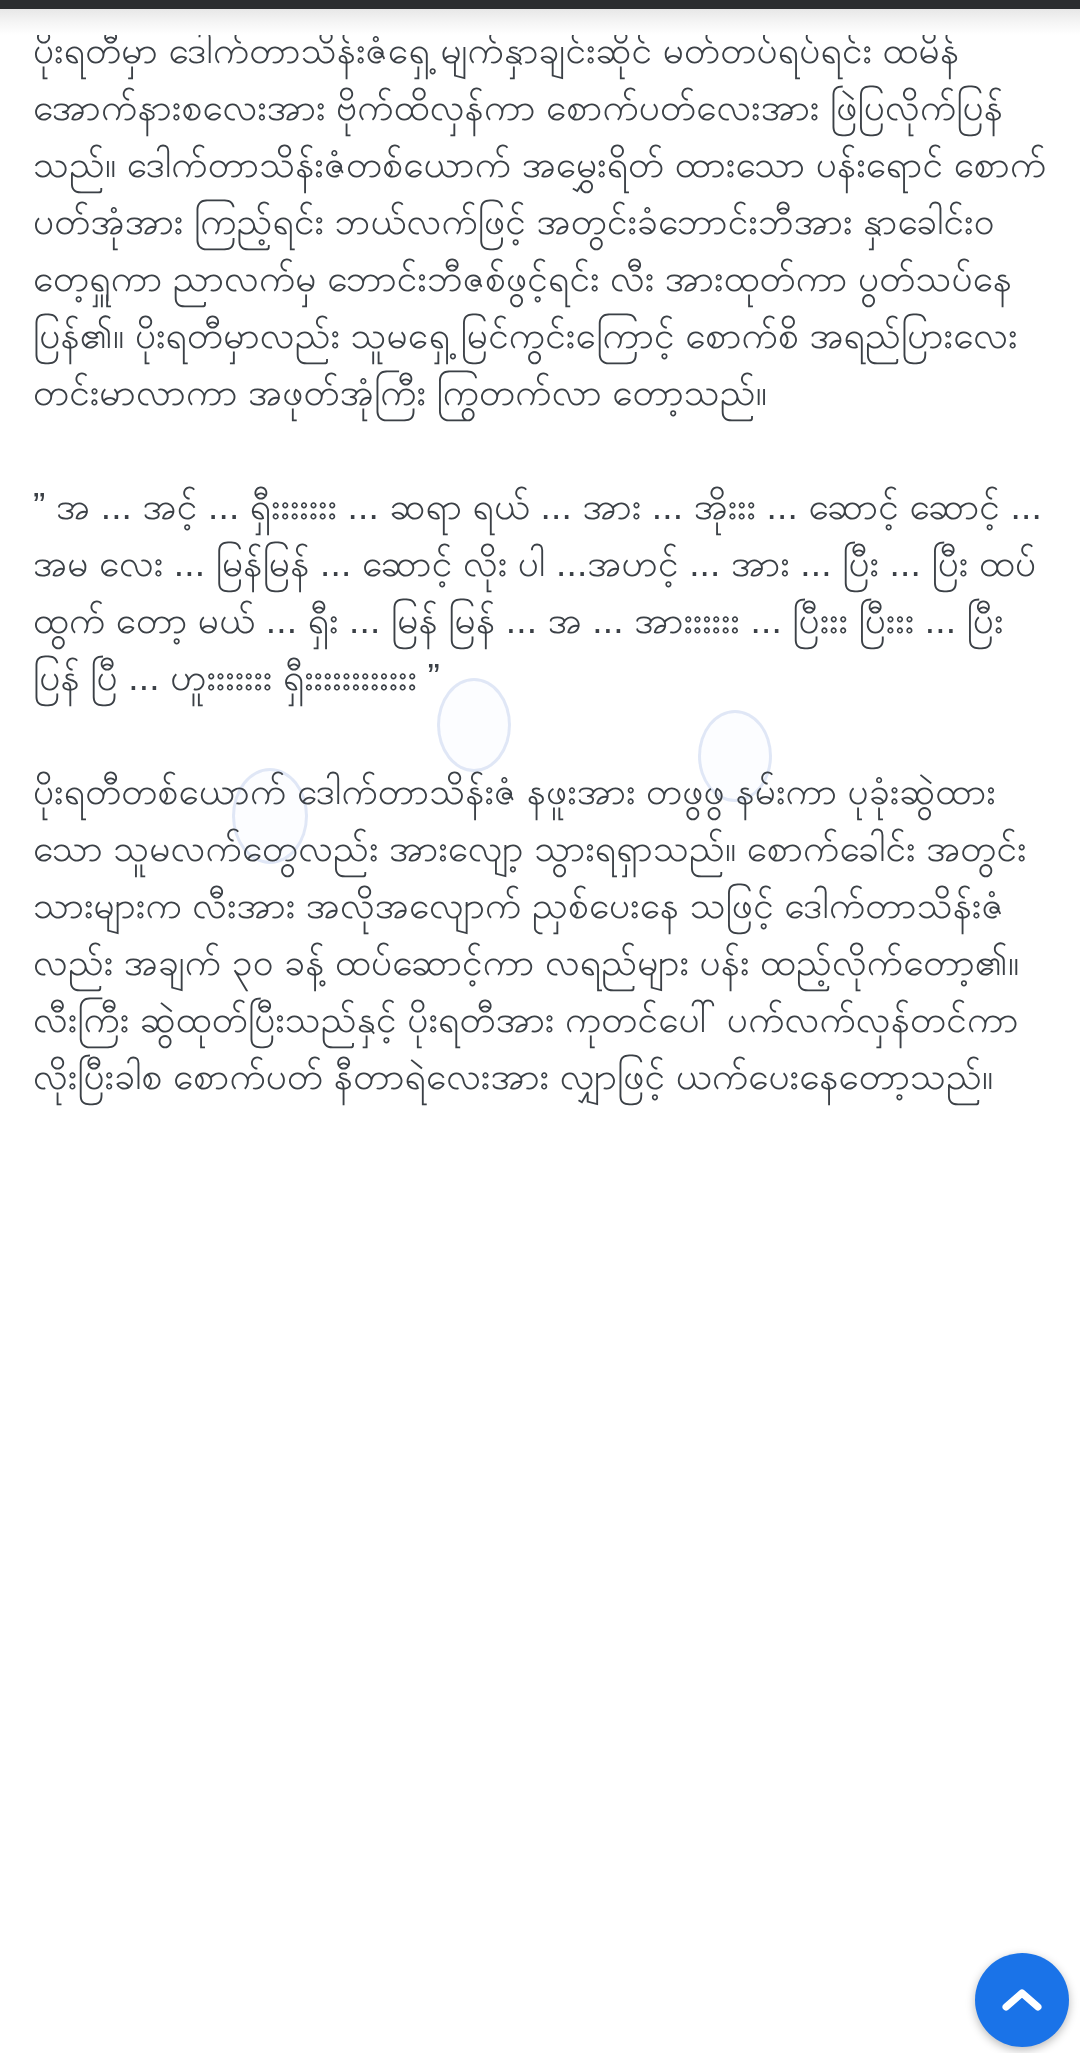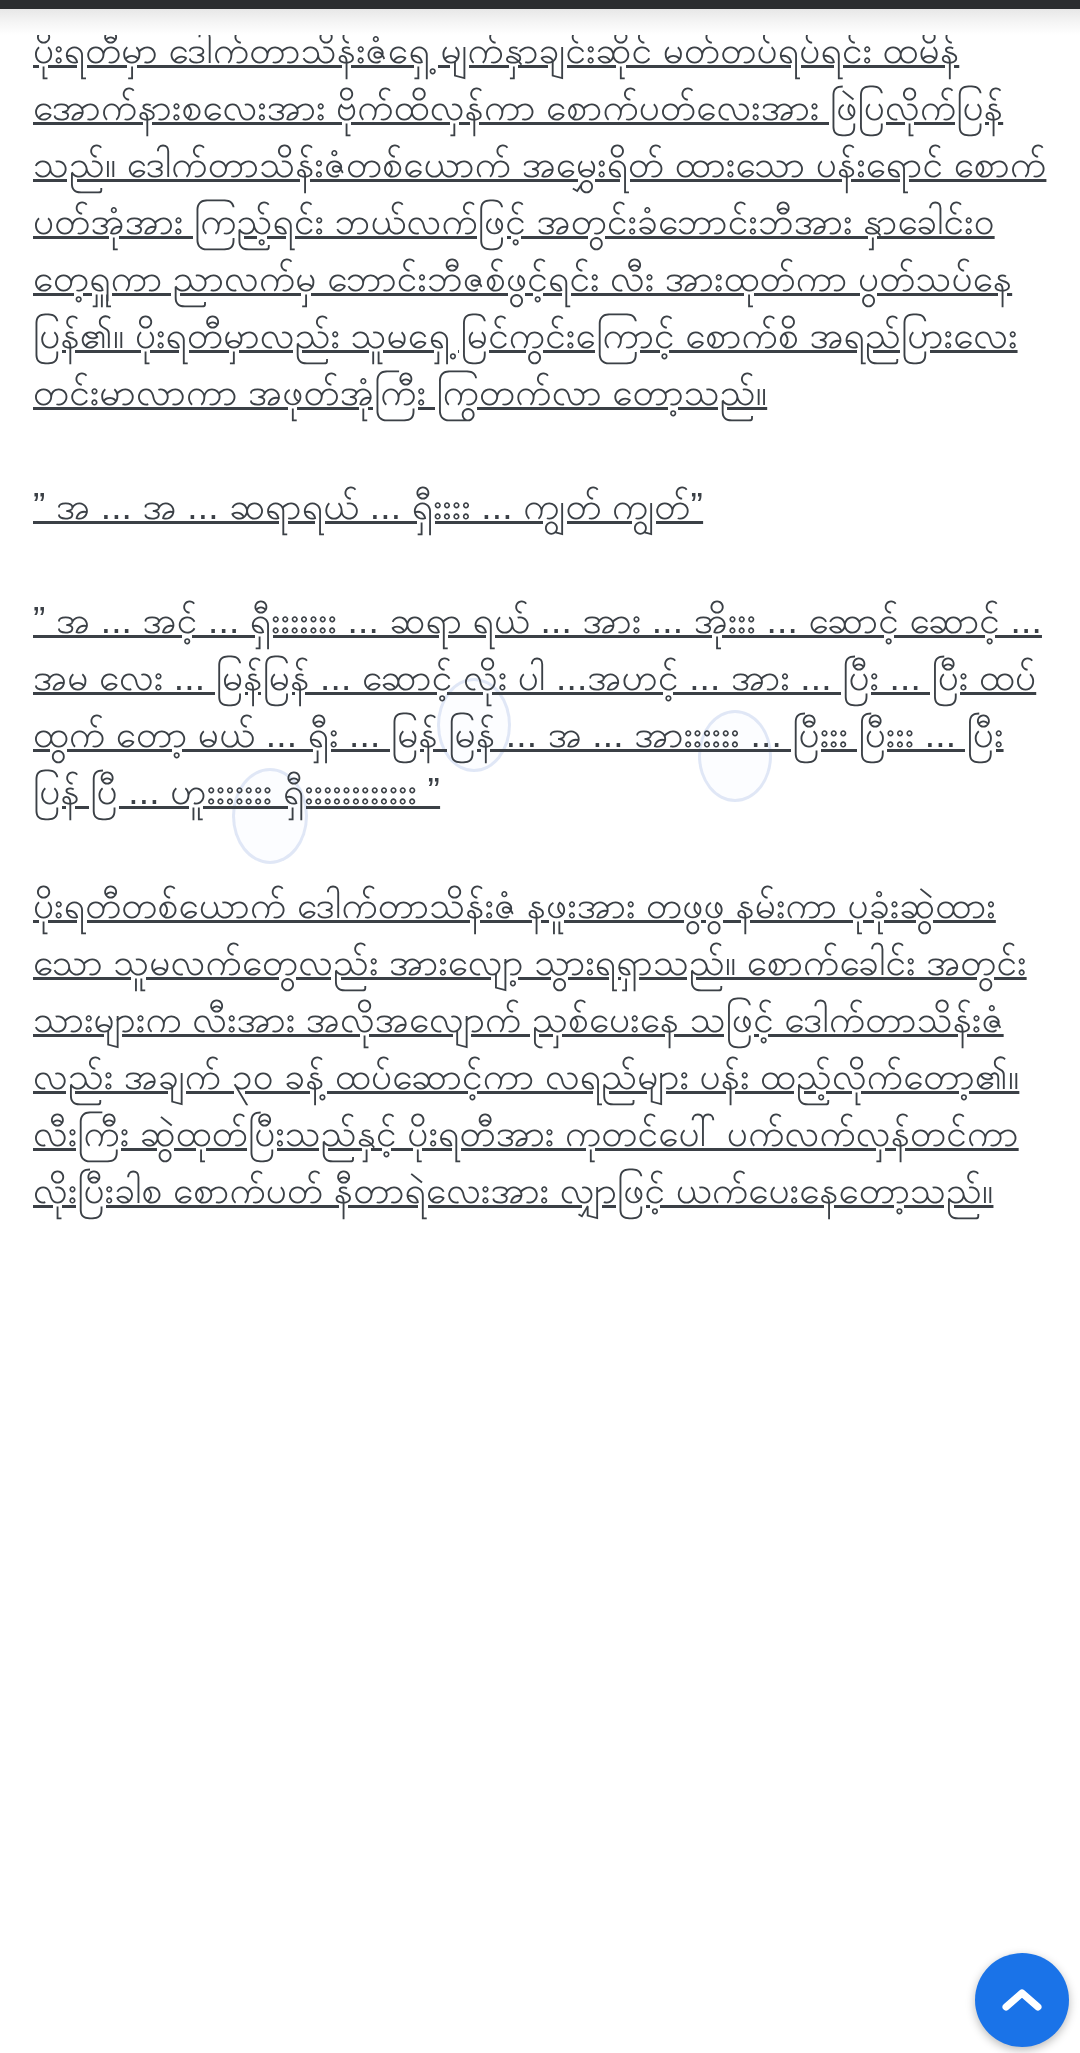--- a/index.html
+++ b/index.html
@@ -36,21 +36,20 @@
     width: 1014px;
     font-size: 37px;
     line-height: 57px;
     letter-spacing: 0.2px;
     text-align: left;
     word-break: normal;
     z-index: 1;
   }
   .article p {
     margin: 0 0 57px 0;
-    text-decoration: underline;
   }
   .bubble {
     position: absolute;
     border: 3px solid rgba(190, 203, 235, 0.45);
     background: rgba(245, 248, 255, 0.25);
     border-radius: 50%;
     z-index: 0;
   }
   .bubble.b1 { left: 437px; top: 678px; width: 68px;  height: 88px; }
   .bubble.b2 { left: 698px; top: 710px; width: 68px;  height: 86px; }
@@ -77,21 +76,20 @@
   }
 </style>
 </head>
 <body>
 
 <div class="topbar"></div>
 <div class="topshadow"></div>
 
 <div class="article">
   <p>ပိုးရတီမှာ ဒေါက်တာသိန်းဇံရှေ့ မျက်နှာချင်းဆိုင် မတ်တပ်ရပ်ရင်း ထမိန် အောက်နားစလေးအား ဗိုက်ထိလှန်ကာ စောက်ပတ်လေးအား ဖြဲပြလိုက်ပြန် သည်။ ဒေါက်တာသိန်းဇံတစ်ယောက် အမွှေးရိတ် ထားသော ပန်းရောင် စောက်ပတ်အုံအား ကြည့်ရင်း ဘယ်လက်ဖြင့် အတွင်းခံဘောင်းဘီအား နှာခေါင်းဝ တေ့ရှူကာ ညာလက်မှ ဘောင်းဘီဇစ်ဖွင့်ရင်း လီး အားထုတ်ကာ ပွတ်သပ်နေပြန်၏။ ပိုးရတီမှာလည်း သူမရှေ့ မြင်ကွင်းကြောင့် စောက်စိ အရည်ပြားလေး တင်းမာလာကာ အဖုတ်အုံကြီး ကြွတက်လာ တော့သည်။</p>
-  <p>” အ ... အ ... ဆရာရယ် ... ရှီးးးး ... ကျွတ် ကျွတ်”</p>
   <p>” အ ... အင့် ... ရှီးးးးးးး ... ဆရာ ရယ် ... အား ... အိုးးး ... ဆောင့် ဆောင့် ... အမ လေး ... မြန်မြန် ... ဆောင့် လိုး ပါ ...အဟင့် ... အား ... ပြီး ... ပြီး ထပ် ထွက် တော့ မယ် ... ရှီး ... မြန် မြန် ... အ ... အားးးးးး ... ပြီးးး ပြီးးး ... ပြီး ပြန် ပြီ ... ဟူးးးးးးး ရှီးးးးးးးးးးးး ”</p>
   <p>ပိုးရတီတစ်ယောက် ဒေါက်တာသိန်းဇံ နဖူးအား တဖွဖွ နမ်းကာ ပုခုံးဆွဲထား သော သူမလက်တွေလည်း အားလျော့ သွားရရှာသည်။ စောက်ခေါင်း အတွင်း သားများက လီးအား အလိုအလျောက် ညှစ်ပေးနေ သဖြင့် ဒေါက်တာသိန်းဇံလည်း အချက် ၃၀ ခန့် ထပ်ဆောင့်ကာ လရည်များ ပန်း ထည့်လိုက်တော့၏။ လီးကြီး ဆွဲထုတ်ပြီးသည်နှင့် ပိုးရတီအား ကုတင်ပေါ် ပက်လက်လှန်တင်ကာ လိုးပြီးခါစ စောက်ပတ် နီတာရဲလေးအား လျှာဖြင့် ယက်ပေးနေတော့သည်။</p>
 </div>
 
 <div class="bubble b1"></div>
 <div class="bubble b2"></div>
 <div class="bubble b3"></div>
 
 <button class="fab" aria-label="Scroll to top">
   <span>

